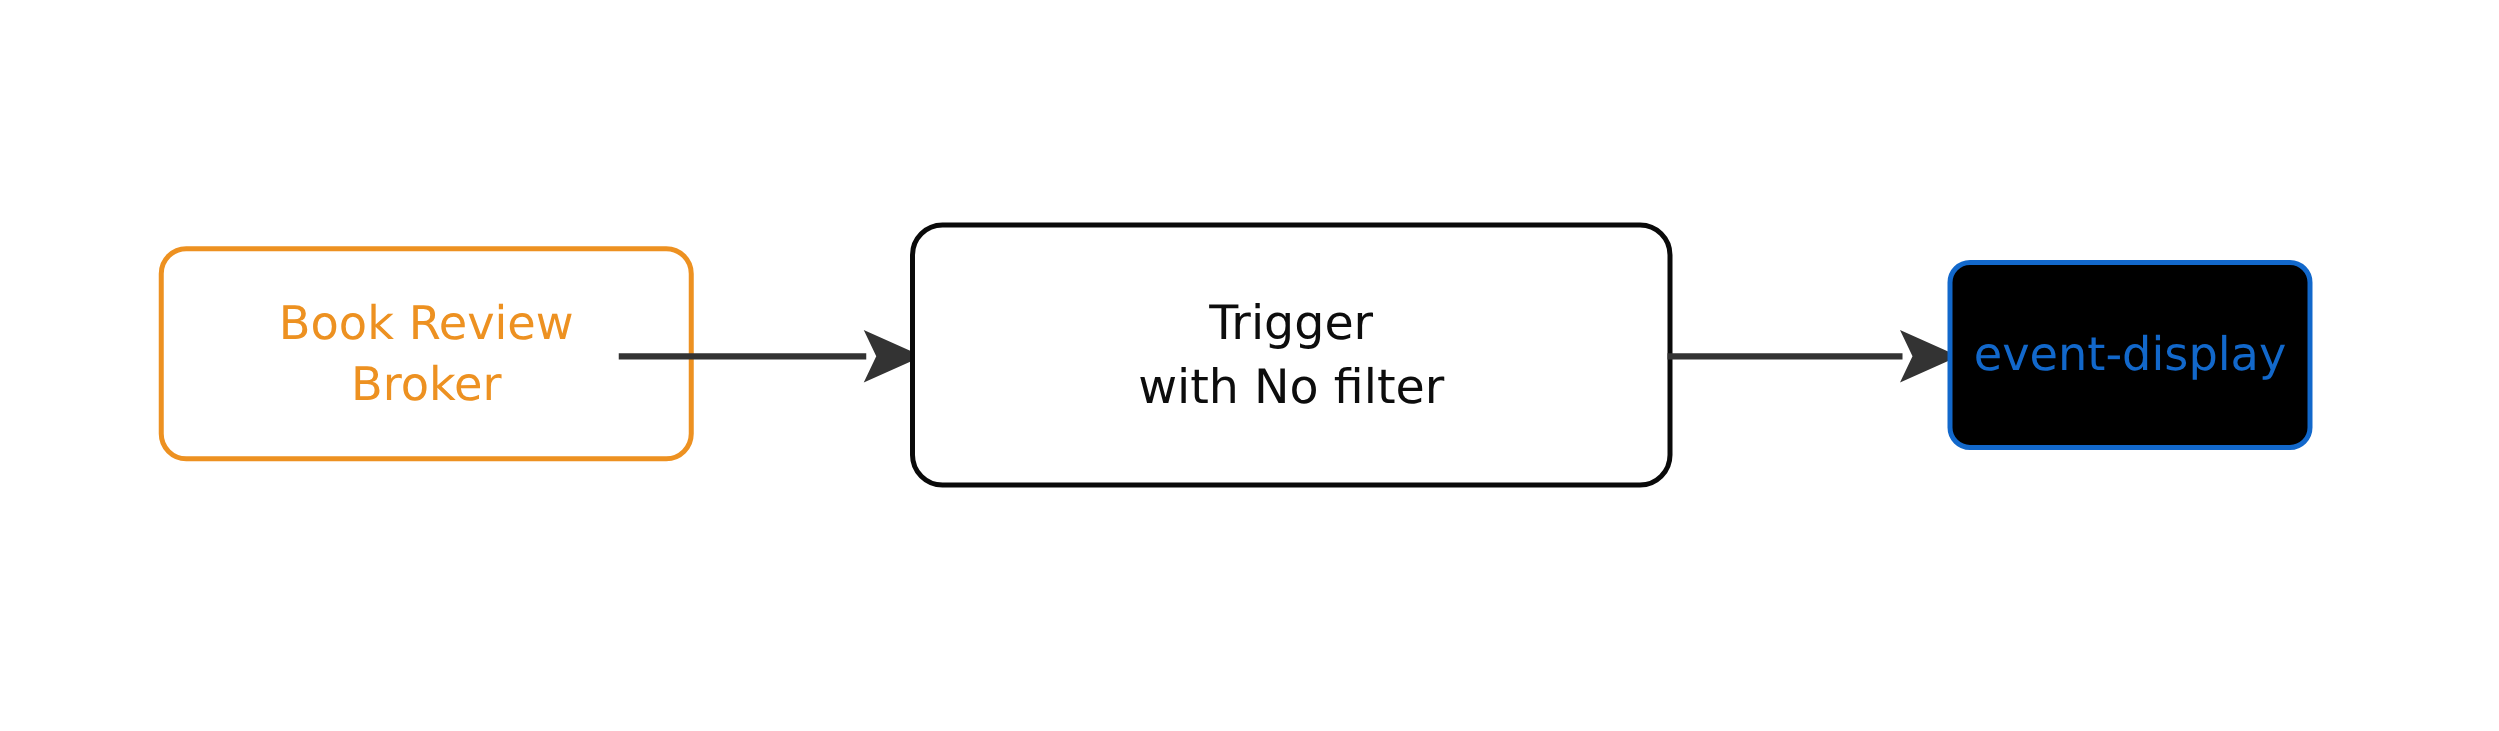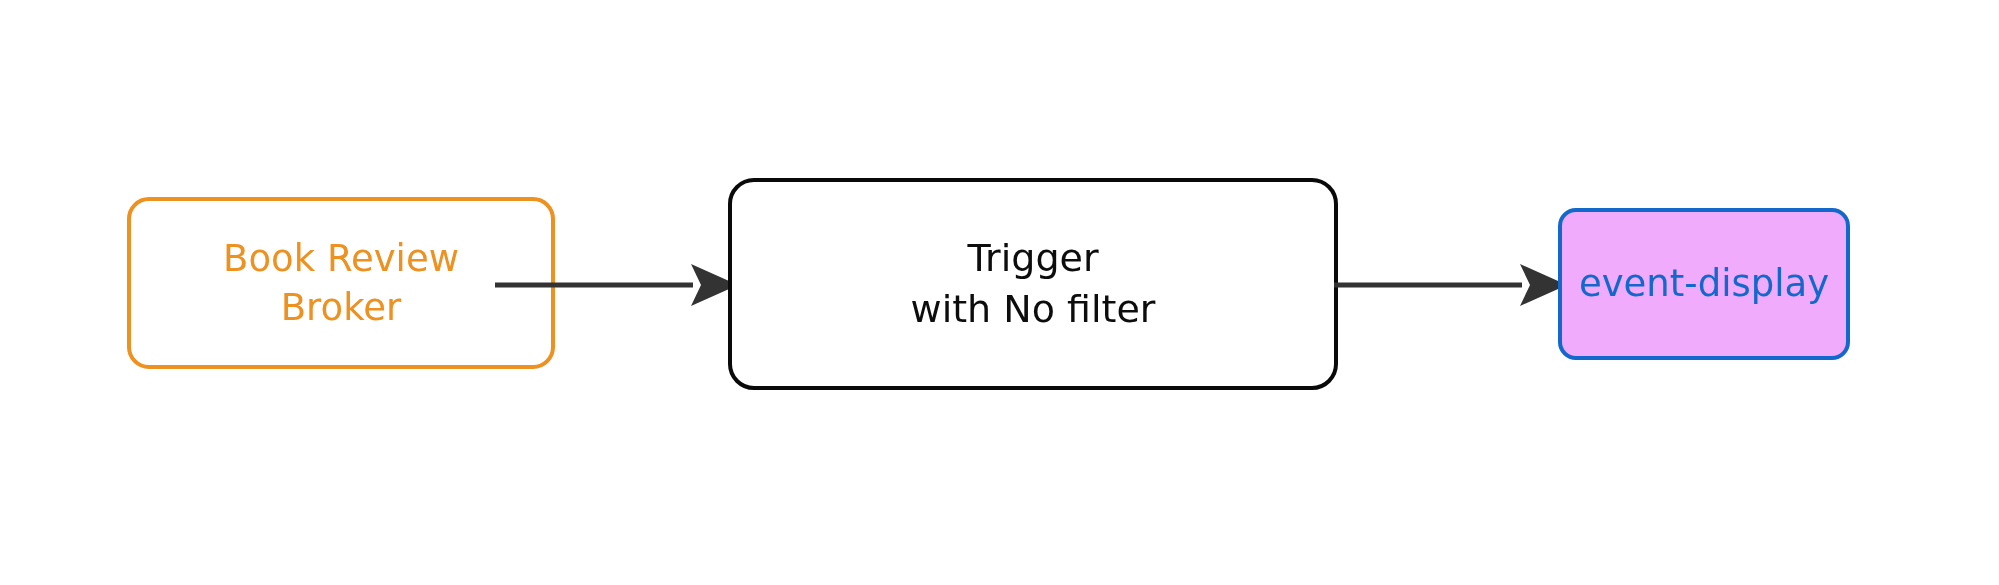--- a/index.html
+++ b/index.html
@@ -120,17 +120,17 @@
   <div class="node" id="node-trigger" style="border-color: rgb(10, 10, 10); background: rgb(255, 255, 255);">
     <span class="node-label" style="color: rgb(13, 13, 13);">Trigger
 with No filter</span>
   </div>
 
   <svg class="edge" id="edge-trigger-to-event-display" viewBox="0 0 235 54" width="235" height="54">
     <line class="edge-line" x1="0" y1="27" x2="188" y2="27" style="stroke: rgb(51, 51, 51);"></line>
     <polygon class="edge-head" points="186,6 233,27 186,48 196,27" style="fill: rgb(51, 51, 51);"></polygon>
   </svg>
 
-  <div class="node" id="node-event-display" style="border-color: rgb(18, 104, 203); background: #f0abfc;">
+  <div class="node" id="node-event-display" style="border-color: rgb(18, 104, 203); background: #000000;">
     <span class="node-label" style="color: rgb(18, 104, 203);">event-display</span>
   </div>
 
 </div>
 
 </body></html>

